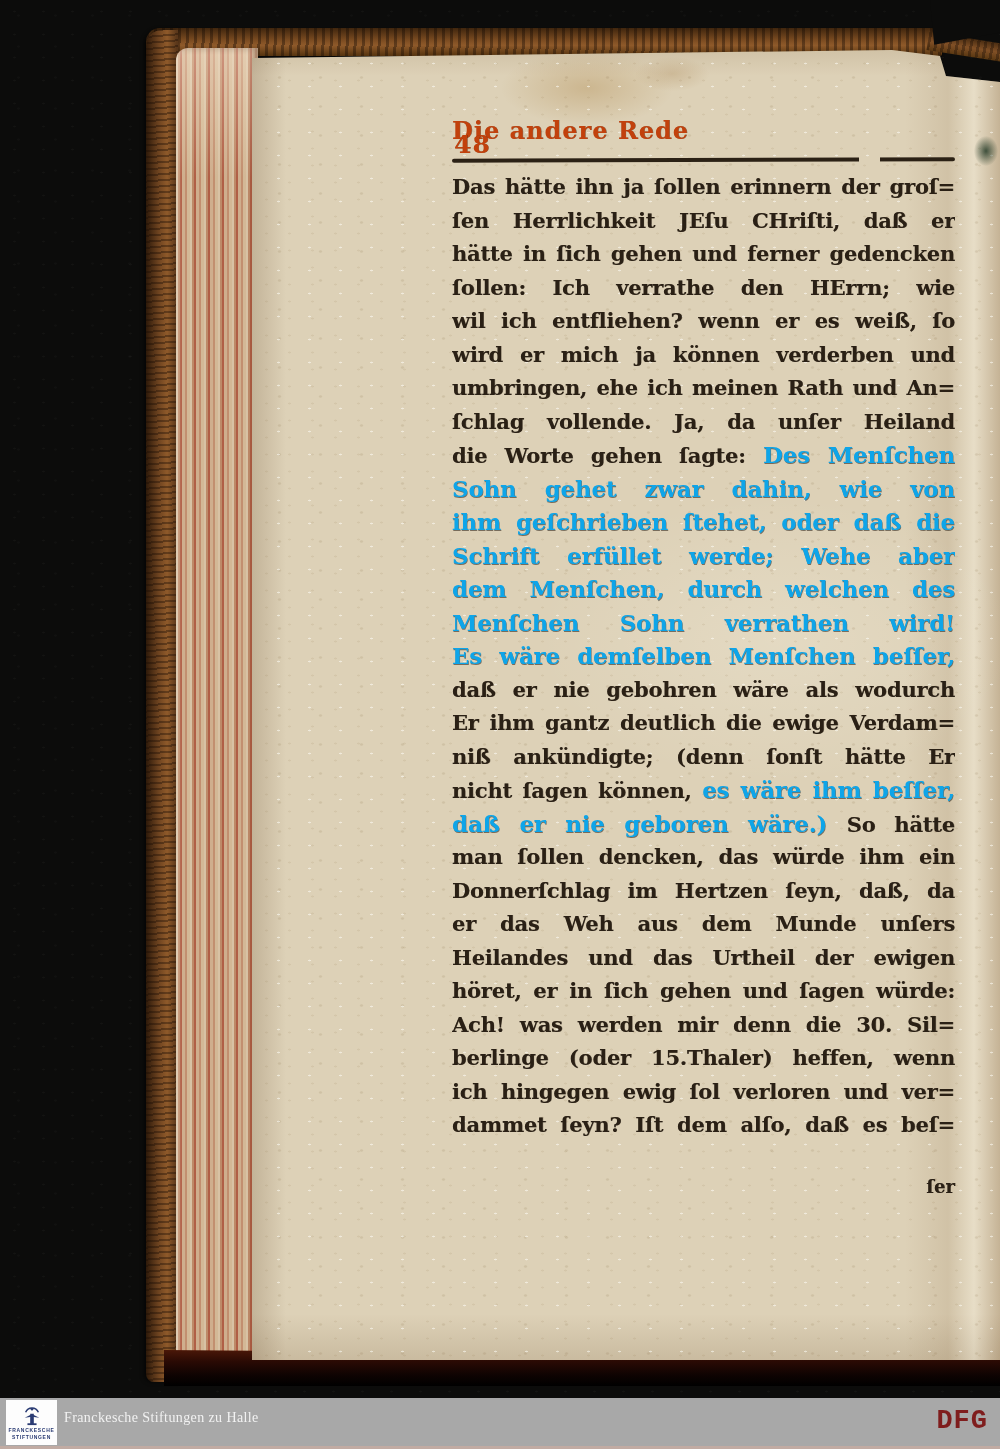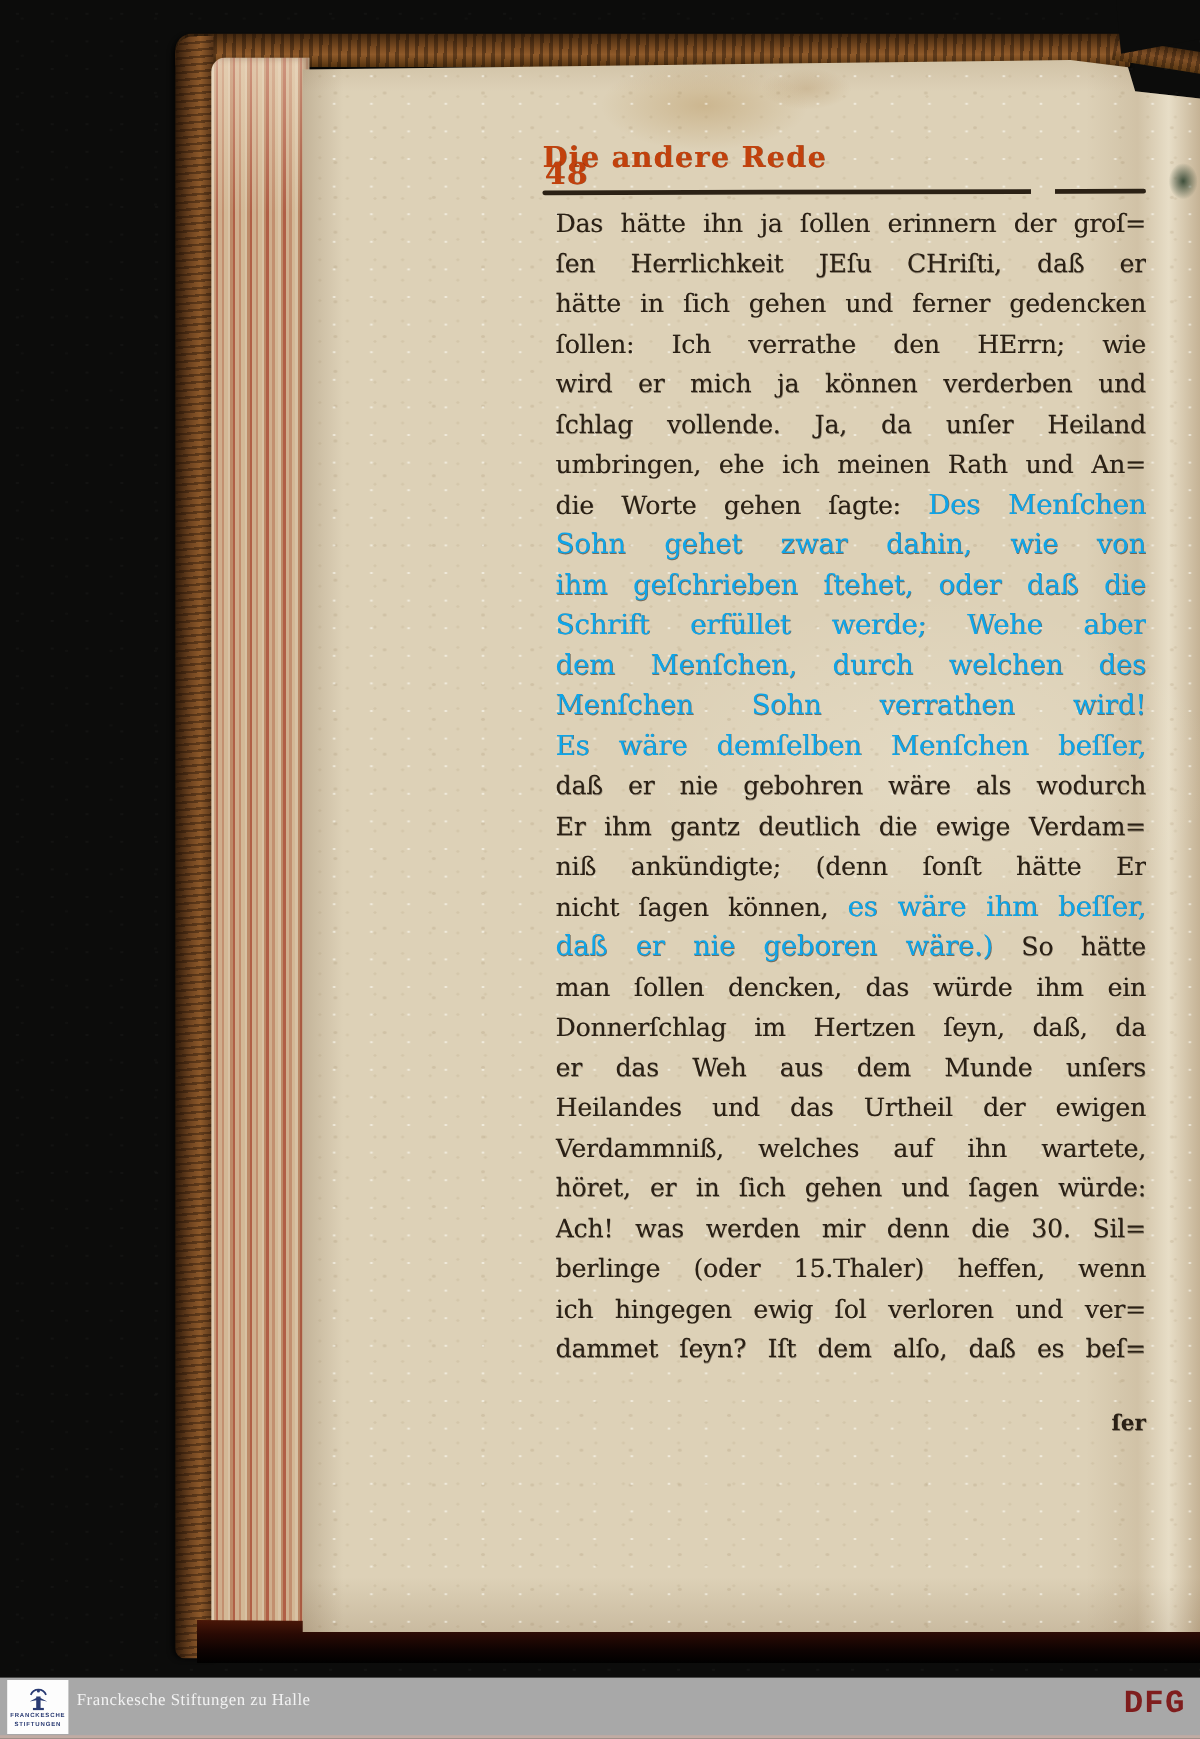--- a/index.html
+++ b/index.html
@@ -105,24 +105,23 @@
   .rule{
     position:absolute;left:452px;top:158px;width:503px;height:4px;
     background:linear-gradient(90deg,#2b2115 0 81%, rgba(43,33,21,0) 81% 85%, #2b2115 85% 100%);
     border-radius:2px;transform:rotate(-.15deg);
   }
   .text-block{
     position:absolute;left:452px;top:170px;width:503px;color:#2a2015;
   }
   .line{
     height:33.5px;line-height:33.5px;overflow:hidden;
-    font-size:21px;font-weight:normal;letter-spacing:-.2px;
+    font-size:21px;font-weight:bold;letter-spacing:-.2px;
     text-align:justify;text-align-last:justify;
     text-shadow:.35px .35px 0 rgba(42,32,21,.45);
-    margin-left:11px;
   }
   .line .em{font-size:23px;color:#0ea5e9;text-shadow:.5px .5px 0 rgba(36,26,16,.55);}
   .catchword{
     position:absolute;left:452px;top:1176px;width:503px;text-align:right;
     font-size:18px;font-weight:bold;color:#2a2015;
     text-shadow:.35px .35px 0 rgba(42,32,21,.45);
   }
 
   
   .footer{
@@ -170,40 +169,40 @@
   <div class="page-header">
     <span class="pagenum">48</span>
     <span class="runtitle">Die andere Rede</span>
   </div>
   <div class="rule"></div>
   <div class="text-block">
       <div class="line"><span>Das hätte ihn ja ſollen erinnern der groſ=</span></div>
       <div class="line"><span>ſen Herrlichkeit JEſu CHriſti, daß er</span></div>
       <div class="line"><span>hätte in ſich gehen und ferner gedencken</span></div>
       <div class="line"><span>ſollen: Ich verrathe den HErrn; wie</span></div>
+      <div class="line"><span>wil ich entfliehen? wenn er es weiß, ſo</span></div>
       <div class="line"><span>wird er mich ja können verderben und</span></div>
+      <div class="line"><span>umbringen, ehe ich meinen Rath und An=</span></div>
       <div class="line"><span>ſchlag vollende. Ja, da unſer Heiland</span></div>
-      <div class="line"><span>umbringen, ehe ich meinen Rath und An=</span></div>
       <div class="line"><span>die Worte gehen ſagte: </span><span class="em">Des Menſchen</span></div>
       <div class="line"><span class="em">Sohn gehet zwar dahin, wie von</span></div>
       <div class="line"><span class="em">ihm geſchrieben ſtehet, oder daß die</span></div>
       <div class="line"><span class="em">Schrift erfüllet werde; Wehe aber</span></div>
       <div class="line"><span class="em">dem Menſchen, durch welchen des</span></div>
       <div class="line"><span class="em">Menſchen Sohn verrathen wird!</span></div>
       <div class="line"><span class="em">Es wäre demſelben Menſchen beſſer,</span></div>
       <div class="line"><span>daß er nie gebohren wäre als wodurch</span></div>
       <div class="line"><span>Er ihm gantz deutlich die ewige Verdam=</span></div>
       <div class="line"><span>niß ankündigte; (denn ſonſt hätte Er</span></div>
       <div class="line"><span>nicht ſagen können, </span><span class="em">es wäre ihm beſſer,</span></div>
       <div class="line"><span class="em">daß er nie geboren wäre.) </span><span>So hätte</span></div>
       <div class="line"><span>man ſollen dencken, das würde ihm ein</span></div>
       <div class="line"><span>Donnerſchlag im Hertzen ſeyn, daß, da</span></div>
       <div class="line"><span>er das Weh aus dem Munde unſers</span></div>
       <div class="line"><span>Heilandes und das Urtheil der ewigen</span></div>
-      <div class="line"><span>Verdammniß, welches auf ihn wartete,</span></div>
       <div class="line"><span>höret, er in ſich gehen und ſagen würde:</span></div>
       <div class="line"><span>Ach! was werden mir denn die 30. Sil=</span></div>
       <div class="line"><span>berlinge (oder 15.Thaler) heffen, wenn</span></div>
       <div class="line"><span>ich hingegen ewig ſol verloren und ver=</span></div>
       <div class="line"><span>dammet ſeyn? Iſt dem alſo, daß es beſ=</span></div>
     </div>
   <div class="catchword">ſer</div>
 </div>
 
 <div class="footer">

